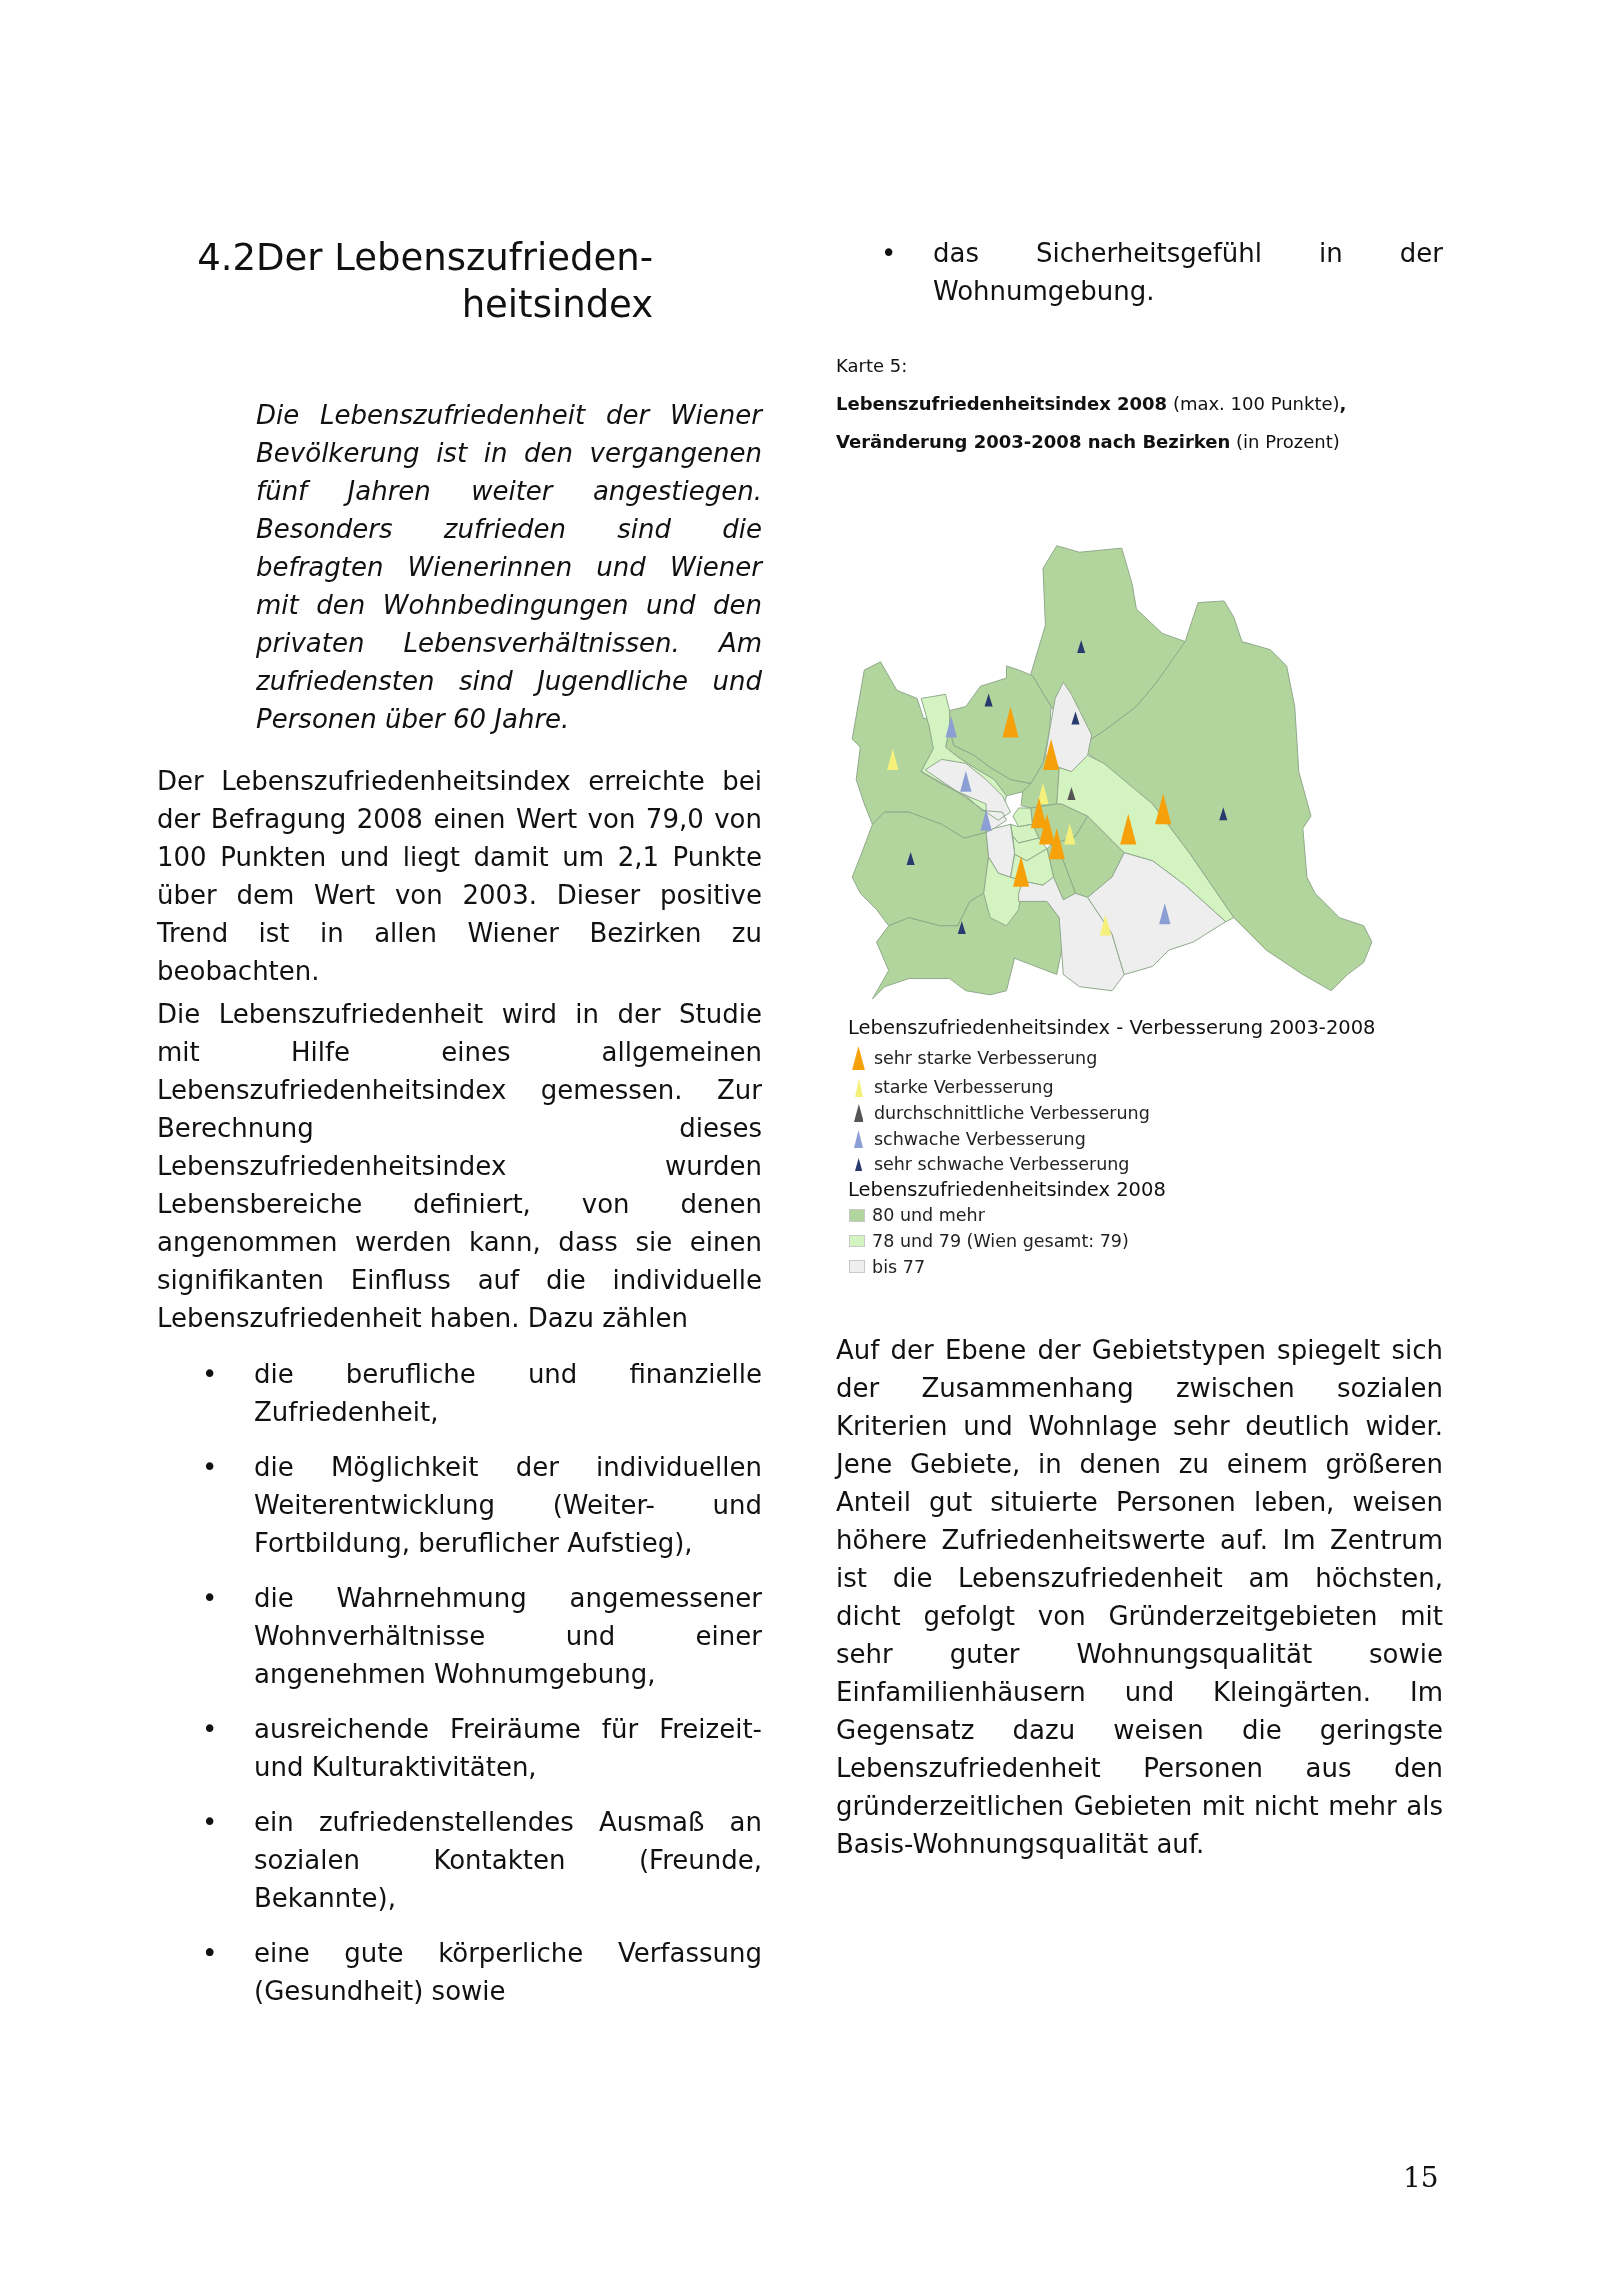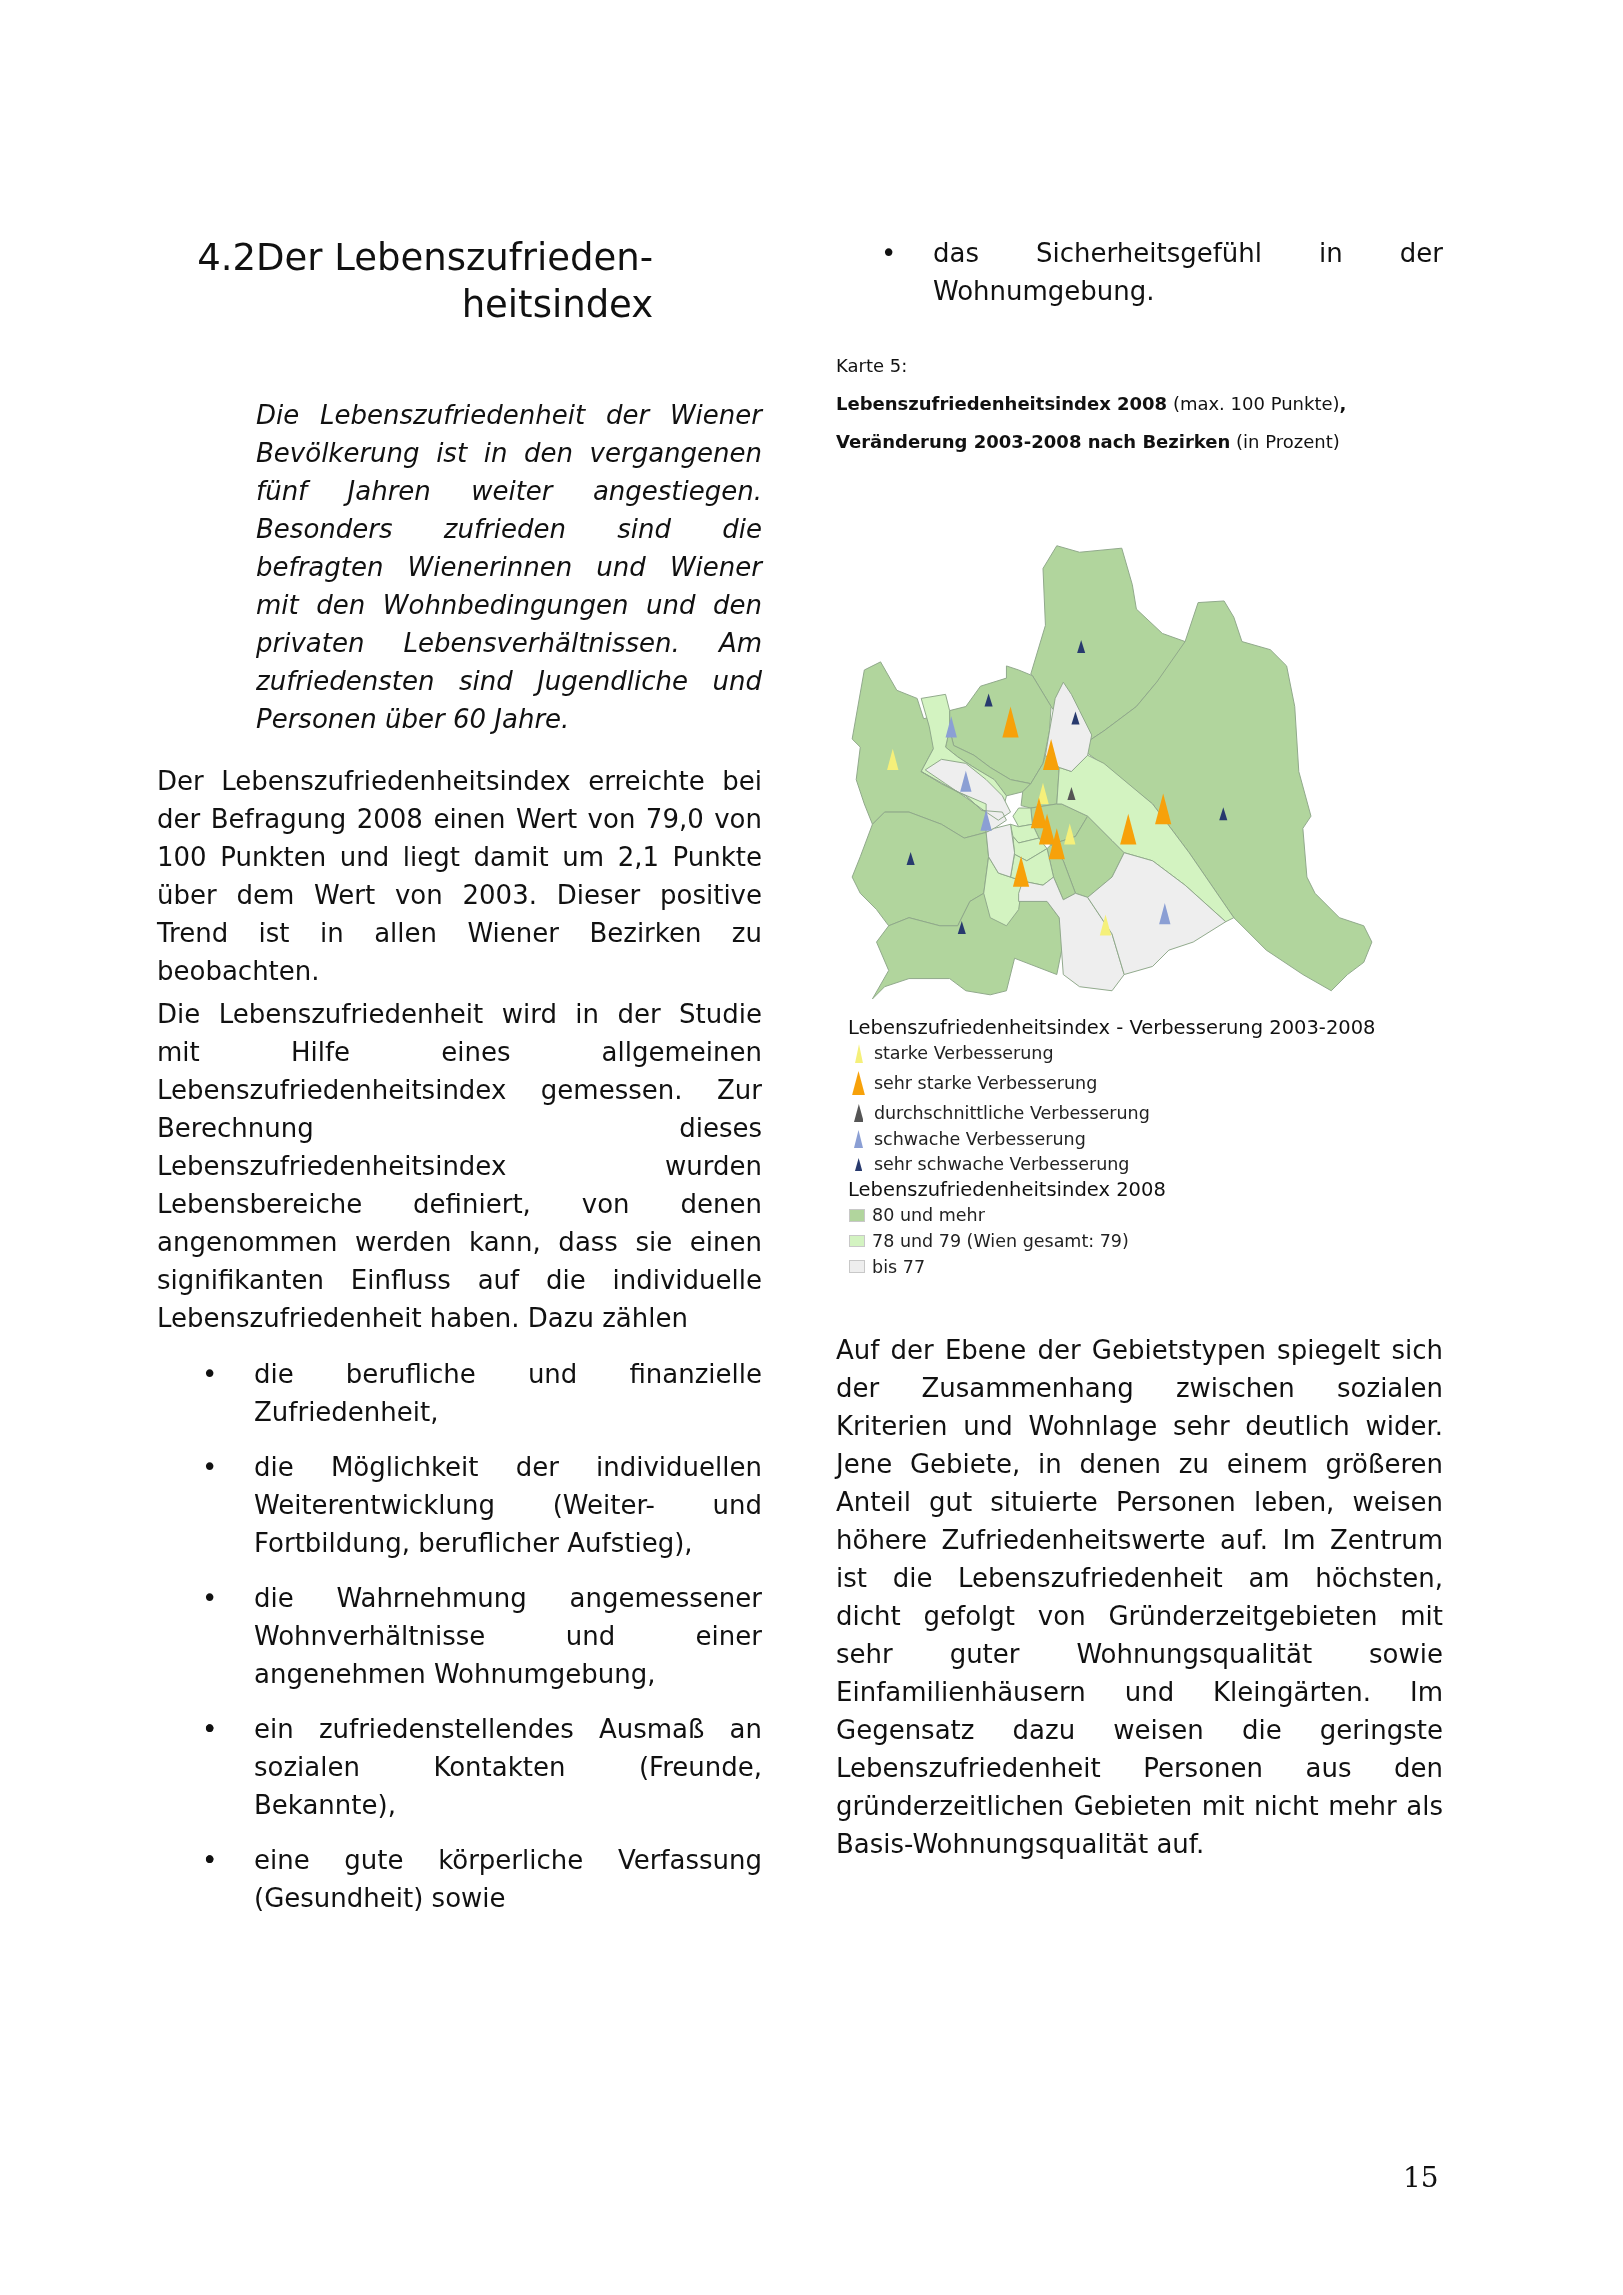--- a/index.html
+++ b/index.html
@@ -42,21 +42,21 @@
       <span>heitsindex</span>
     </span>
   </h2>
   <p class="abstract">Die Lebenszufriedenheit der Wiener Bevölkerung ist in den vergangenen fünf Jahren weiter angestiegen. Besonders zufrieden sind die befragten Wienerinnen und Wiener mit den Wohnbedingungen und den privaten Lebensverhältnissen. Am zufriedensten sind Jugendliche und Personen über 60 Jahre.</p>
   <p class="para p1">Der Lebenszufriedenheitsindex erreichte bei der Befragung 2008 einen Wert von 79,0 von 100 Punkten und liegt damit um 2,1 Punkte über dem Wert von 2003. Dieser positive Trend ist in allen Wiener Bezirken zu beobachten.</p>
   <p class="para p2">Die Lebenszufriedenheit wird in der Studie mit Hilfe eines allgemeinen Lebenszufriedenheitsindex gemessen. Zur Berechnung dieses Lebenszufriedenheitsindex wurden Lebensbereiche definiert, von denen angenommen werden kann, dass sie einen signifikanten Einfluss auf die individuelle Lebenszufriedenheit haben. Dazu zählen</p>
   <ul class="bullets">
     <li><span class="dot">•</span><span>die berufliche und finanzielle Zufriedenheit,</span></li>
     <li><span class="dot">•</span><span>die Möglichkeit der individuellen Weiterentwicklung (Weiter- und Fortbildung, beruflicher Aufstieg),</span></li>
     <li><span class="dot">•</span><span>die Wahrnehmung angemessener Wohnverhältnisse und einer angenehmen Wohnumgebung,</span></li>
-    <li><span class="dot">•</span></li>
+    <li><span class="dot">•</span><span>ausreichende Freiräume für Freizeit- und Kulturaktivitäten,</span></li>
     <li><span class="dot">•</span><span>ein zufriedenstellendes Ausmaß an sozialen Kontakten (Freunde, Bekannte),</span></li>
     <li><span class="dot">•</span></li>
     <li><span class="dot">•</span><span>eine gute körperliche Verfassung (Gesundheit) sowie</span></li>
   </ul>
 </div>
 
 <div class="col-right">
   <ul class="bullets rb" style="margin-top:0">
     <li><span class="dot">•</span><span>das Sicherheitsgefühl in der Wohnumgebung.</span></li>
   </ul>
@@ -117,35 +117,35 @@
         <polygon points="388,478 402,478 395,452" fill="#8b9fd4"></polygon>
         <polygon points="315,492 329,492 322,466" fill="#f5f07a"></polygon>
         <polygon points="140,490 150,490 145,474" fill="#283a6e"></polygon>
       </g>
   </svg>
 </div>
 
 <div class="legend">
   <div class="lt row">Lebenszufriedenheitsindex - Verbesserung 2003-2008</div>
   <div id="legend-change">
+      <div class="row" style="height: 34px;">
+        <span class="sym">
+          <svg width="13" height="24" viewBox="0 0 16 30">
+            <polygon points="0,30 16,30 8,0" fill="#f7a10a"></polygon>
+          </svg>
+        </span>
+        <span>sehr starke Verbesserung</span>
+      </div>
       <div class="row">
         <span class="sym">
           <svg width="8" height="19.5" viewBox="0 0 10 24">
             <polygon points="0,24 10,24 5,0" fill="#f5f07a"></polygon>
           </svg>
         </span>
         <span>starke Verbesserung</span>
-      </div>
-      <div class="row" style="height: 34px;">
-        <span class="sym">
-          <svg width="13" height="24" viewBox="0 0 16 30">
-            <polygon points="0,30 16,30 8,0" fill="#f7a10a"></polygon>
-          </svg>
-        </span>
-        <span>sehr starke Verbesserung</span>
       </div>
       <div class="row">
         <span class="sym">
           <svg width="9.7" height="18" viewBox="0 0 12 22">
             <polygon points="0,22 12,22 6,0" fill="#555555"></polygon>
           </svg>
         </span>
         <span>durchschnittliche Verbesserung</span>
       </div>
       <div class="row">

